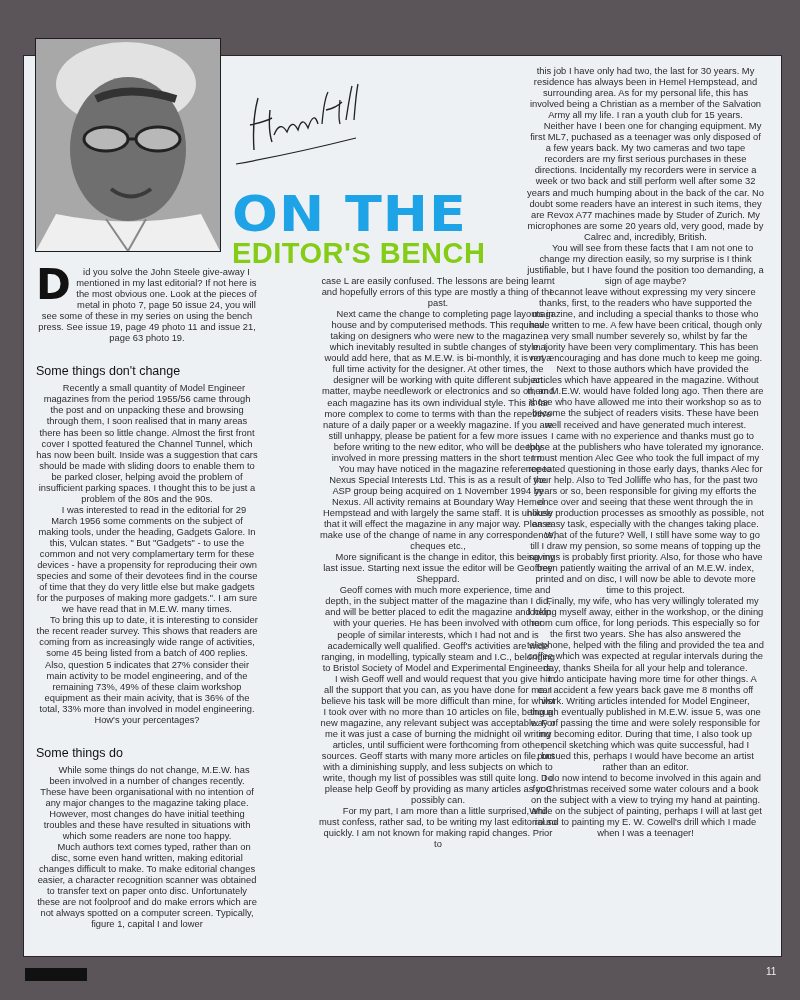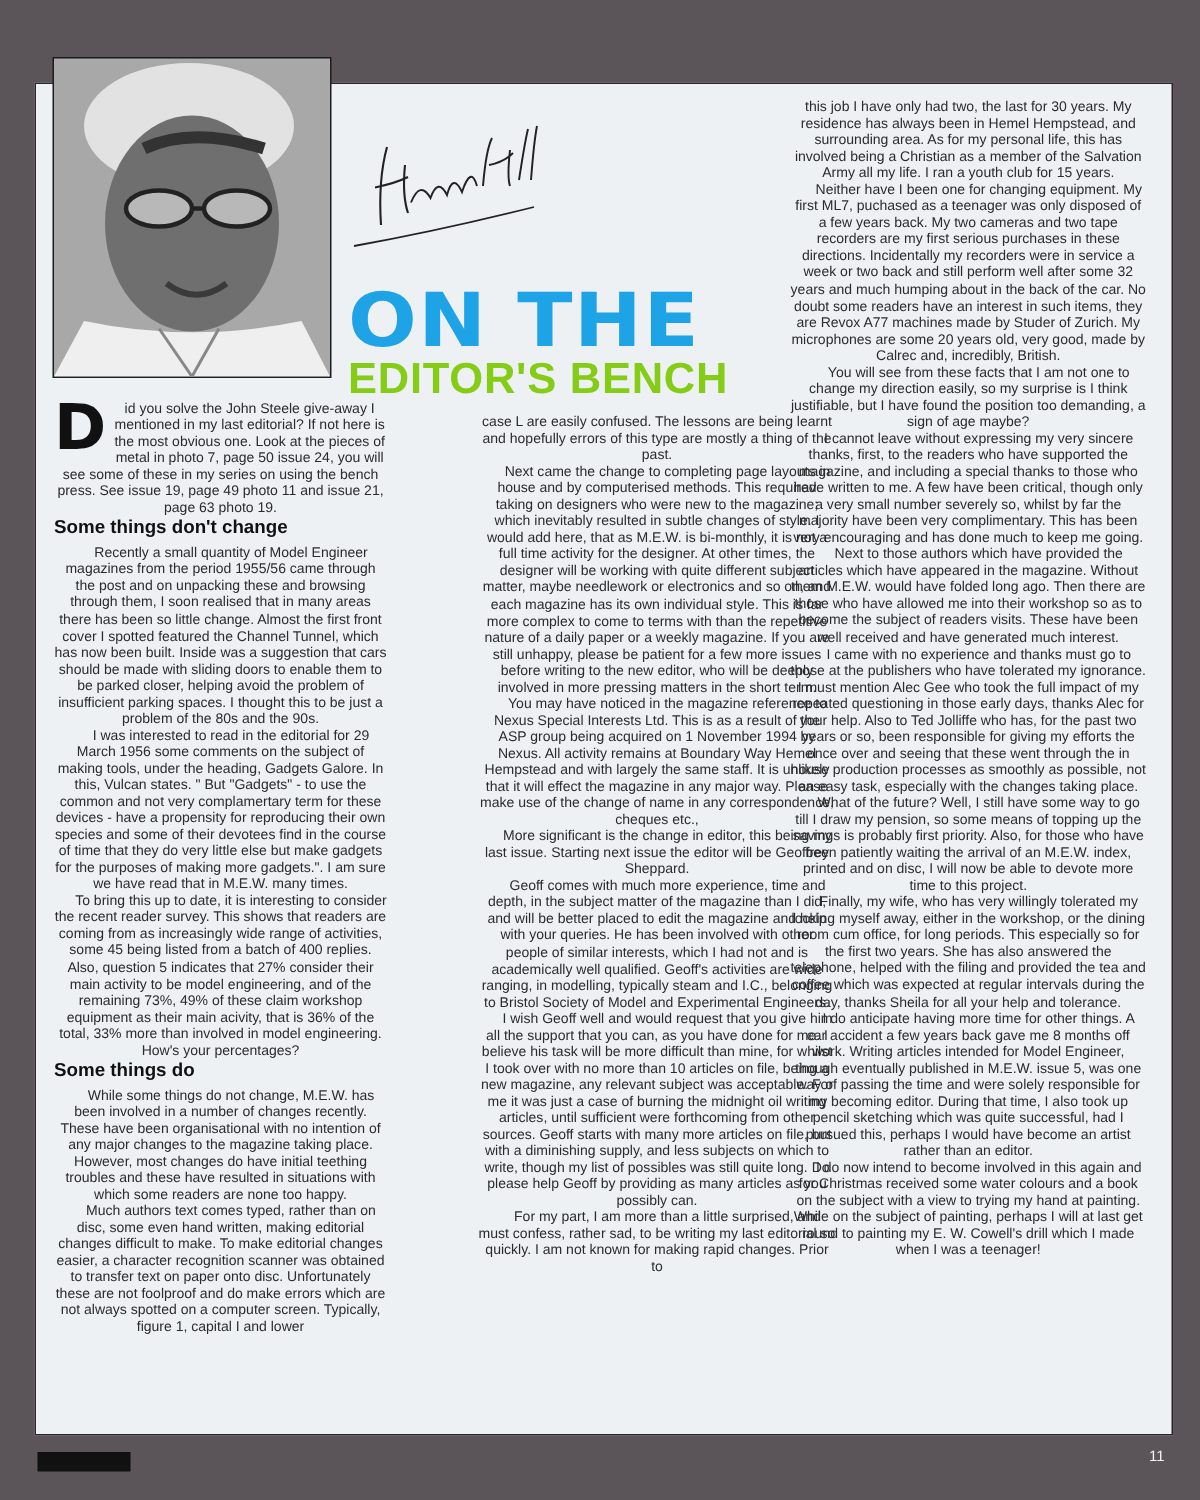--- a/index.html
+++ b/index.html
@@ -39,22 +39,22 @@
       font-size: 29px; line-height: 26px; color: #84cc16; margin: 0;
       letter-spacing: 0.5px;
     }
     .col {
       position: absolute; color: #2b2b2b;
       font-size: 9.35px; line-height: 11.05px;
     }
     .col p { margin: 0; text-indent: 14px; text-align: center; }
     .col p.noindent { text-indent: 0; }
     .col h3 {
-      margin: 0 0 4px 0; font-size: 12.5px; line-height: 15px;
-      font-weight: bold; color: #111;
+      margin: 20px 0 4px 0; font-size: 12.5px; line-height: 15px;
+      font-weight: normal; color: #111;
     }
     .col1 { left: 36px; top: 267px; width: 222px; }
     .col2 { left: 274px; top: 276px; width: 238px; margin-left: 45px; }
     .col3 { left: 527px; top: 66px; width: 237px; }
     .dropcap {
       float: left; font-size: 42px; line-height: 33px; font-weight: bold;
       color: #111; margin: 0 4px 0 0; padding-top: 1px;
       font-family: "DejaVu Sans", sans-serif;
     }
     .first-para { text-indent: 0 !important; }

